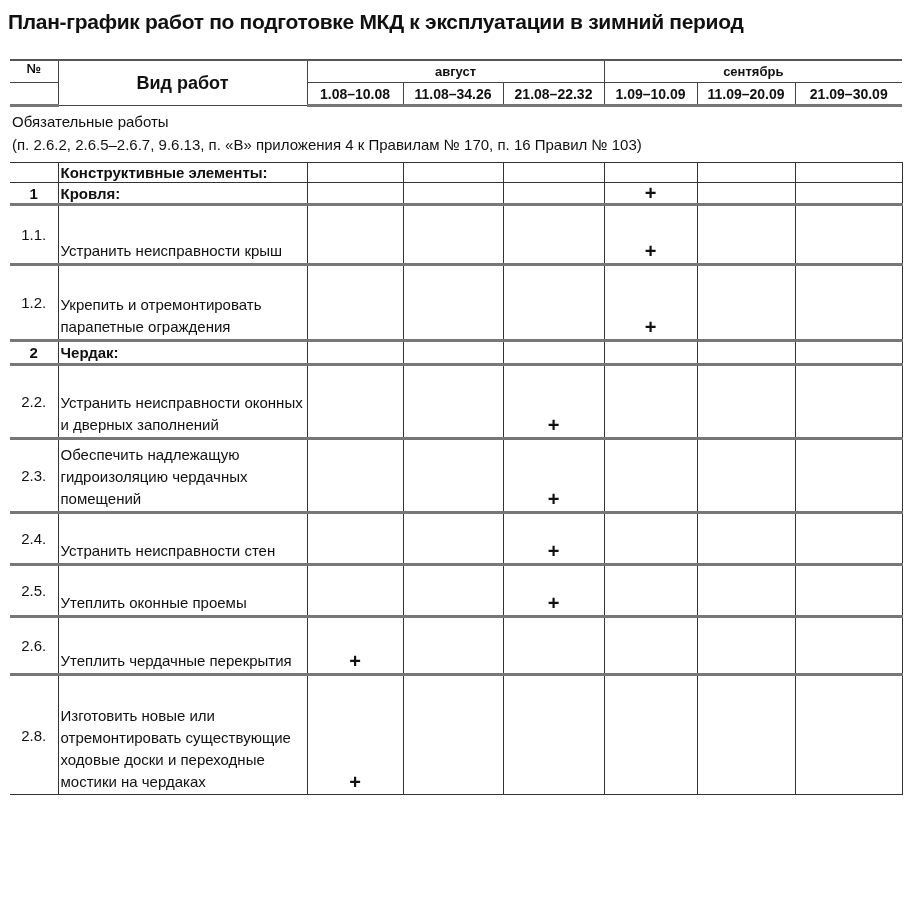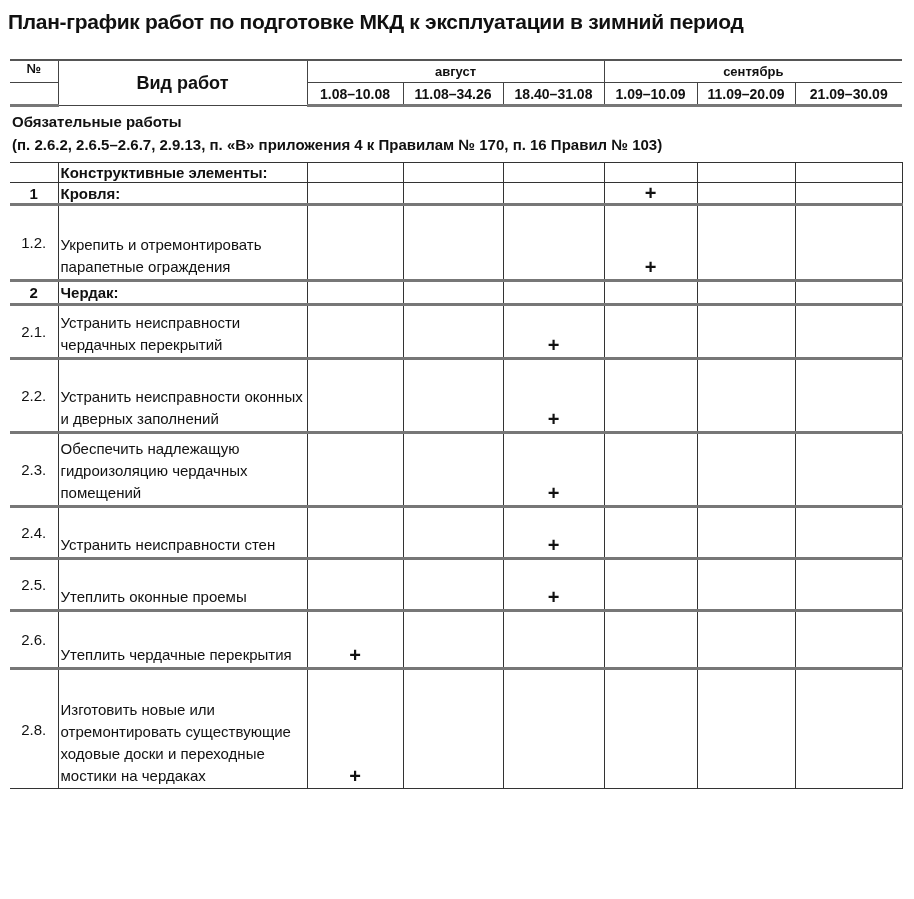--- a/index.html
+++ b/index.html
@@ -24,21 +24,21 @@
   table.hdr tr:first-child td { border-top: 2px solid #555; }
   table.hdr tr:last-child td { border-bottom: 3px solid #777; }
   table.hdr td.c-num { border-left: none; vertical-align: top; height: 21px; }
   table.hdr td.c-num-b { border-left: none; border-top: 1.5px solid #444; }
   table.hdr td.last { border-right: none; }
   table.hdr td.kind { font-size: 18px; }
   table.hdr .per { font-size: 14px; text-align: center; }
 
   .section {
     position: absolute; left: 12px; top: 110px;
-    font-size: 15px; font-weight: bold; line-height: 23px;
+    font-size: 15px; font-weight: normal; line-height: 23px;
   }
 
   table.body {
     position: absolute; left: 10px; top: 162px; width: 892px;
     border-collapse: collapse; table-layout: fixed;
     font-size: 15px;
   }
   table.body td {
     border: 1.5px solid #333; padding: 0 0 0 2px; vertical-align: middle;
   }
@@ -69,31 +69,31 @@
       <tr>
     <td class="c-num">№</td>
     <td rowspan="2" class="kind">Вид работ</td>
     <td colspan="3">август</td>
     <td colspan="3" class="last">сентябрь</td>
   </tr>
   <tr>
     <td class="c-num-b"></td>
     <td class="per">1.08–10.08</td>
     <td class="per">11.08–34.26</td>
-    <td class="per">18.40–31.08</td>
+    <td class="per">21.08–22.32</td>
     <td class="per">1.09–10.09</td>
     <td class="per">11.09–20.09</td>
     <td class="per last">21.09–30.09</td>
   </tr>
 </tbody>
   </table>
 
 <div class="section">
   <div>Обязательные работы</div>
-  <div>(п. 2.6.2, 2.6.5–2.6.7, 2.9.13, п. «В» приложения 4 к Правилам № 170, п. 16 Правил № 103)</div>
+  <div>(п. 2.6.2, 2.6.5–2.6.7, 9.6.13, п. «В» приложения 4 к Правилам № 170, п. 16 Правил № 103)</div>
 </div>
 
 <table class="body">
   <colgroup>
     <col style="width:48px">
       <col style="width:249px">
     <col style="width:96px">
       <col style="width:100px">
       <col style="width:101px">
     <col style="width:93px">
@@ -114,50 +114,50 @@
       <tr class="group major" style="height: 22px;">
         <td class="n">1</td>
         <td class="">Кровля:</td>
         <td class="m"></td>
         <td class="m"></td>
         <td class="m"></td>
         <td class="m">+</td>
         <td class="m"></td>
         <td class="m"></td>
       </tr>
+      <tr class="major" style="height: 60px;">
+        <td class="n">1.1.</td>
+        <td class="w">Устранить неисправности крыш</td>
+        <td class="m"></td>
+        <td class="m"></td>
+        <td class="m"></td>
+        <td class="m">+</td>
+        <td class="m"></td>
+        <td class="m"></td>
+      </tr>
       <tr class="major" style="height: 76px;">
         <td class="n">1.2.</td>
         <td class="w">Укрепить и отремонтировать парапетные ограждения</td>
         <td class="m"></td>
         <td class="m"></td>
         <td class="m"></td>
         <td class="m">+</td>
         <td class="m"></td>
         <td class="m"></td>
       </tr>
       <tr class="group major" style="height: 24px;">
         <td class="n">2</td>
         <td class="">Чердак:</td>
         <td class="m"></td>
         <td class="m"></td>
         <td class="m"></td>
         <td class="m"></td>
         <td class="m"></td>
         <td class="m"></td>
       </tr>
-      <tr class="major" style="height: 54px;">
-        <td class="n">2.1.</td>
-        <td class="w">Устранить неисправности чердачных перекрытий</td>
-        <td class="m"></td>
-        <td class="m"></td>
-        <td class="m">+</td>
-        <td class="m"></td>
-        <td class="m"></td>
-        <td class="m"></td>
-      </tr>
       <tr class="major" style="height: 74px;">
         <td class="n">2.2.</td>
         <td class="w">Устранить неисправности оконных и дверных заполнений</td>
         <td class="m"></td>
         <td class="m"></td>
         <td class="m">+</td>
         <td class="m"></td>
         <td class="m"></td>
         <td class="m"></td>
       </tr>

